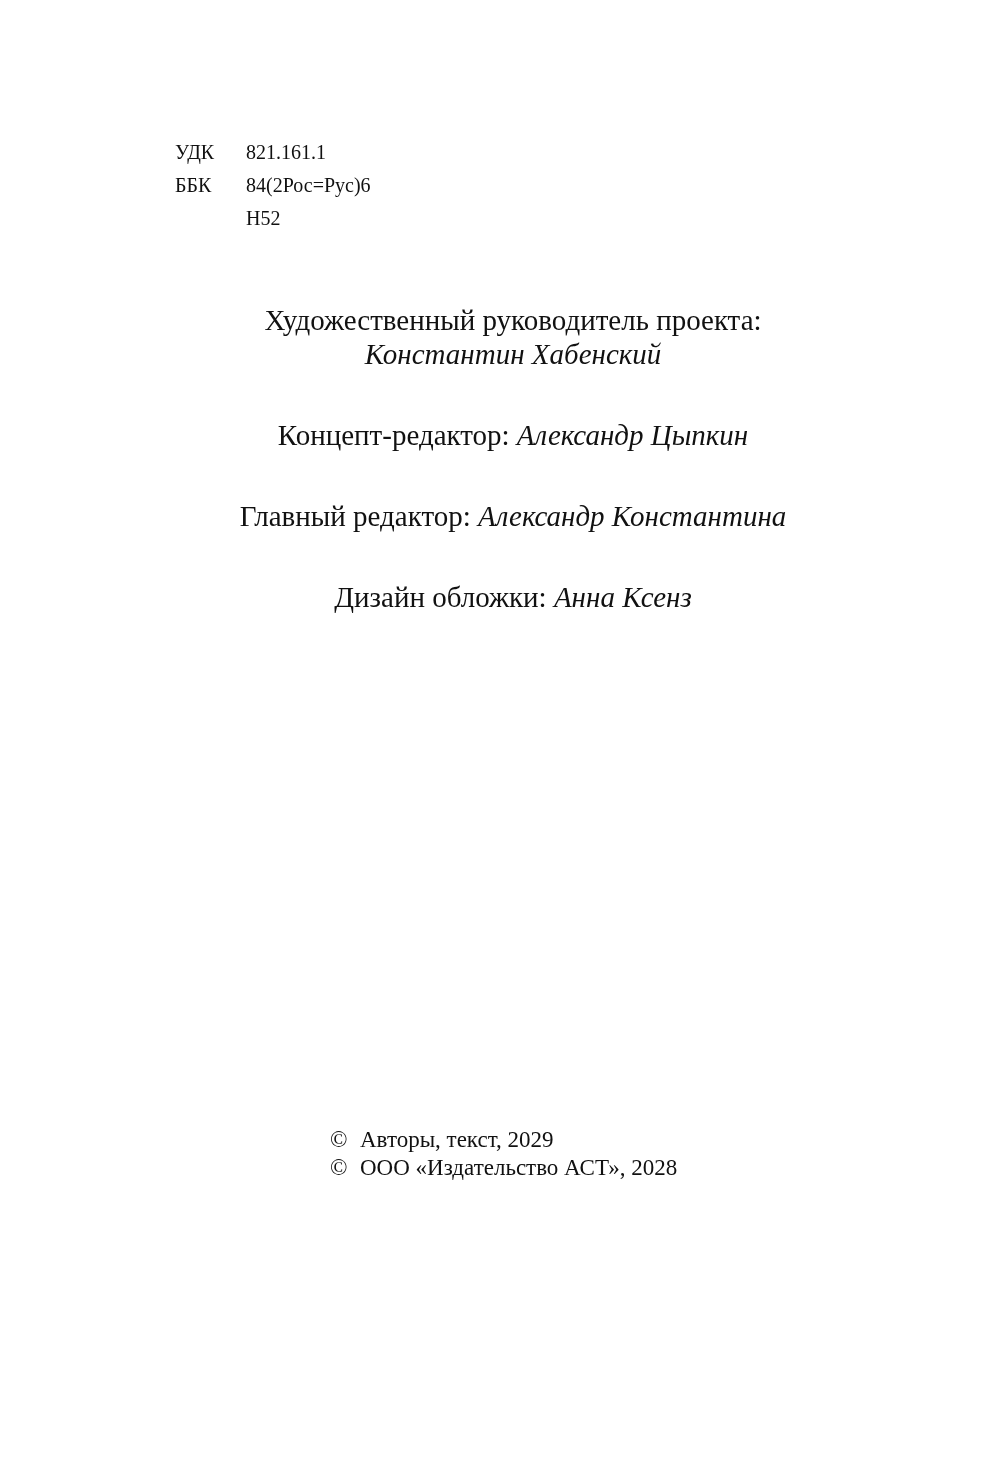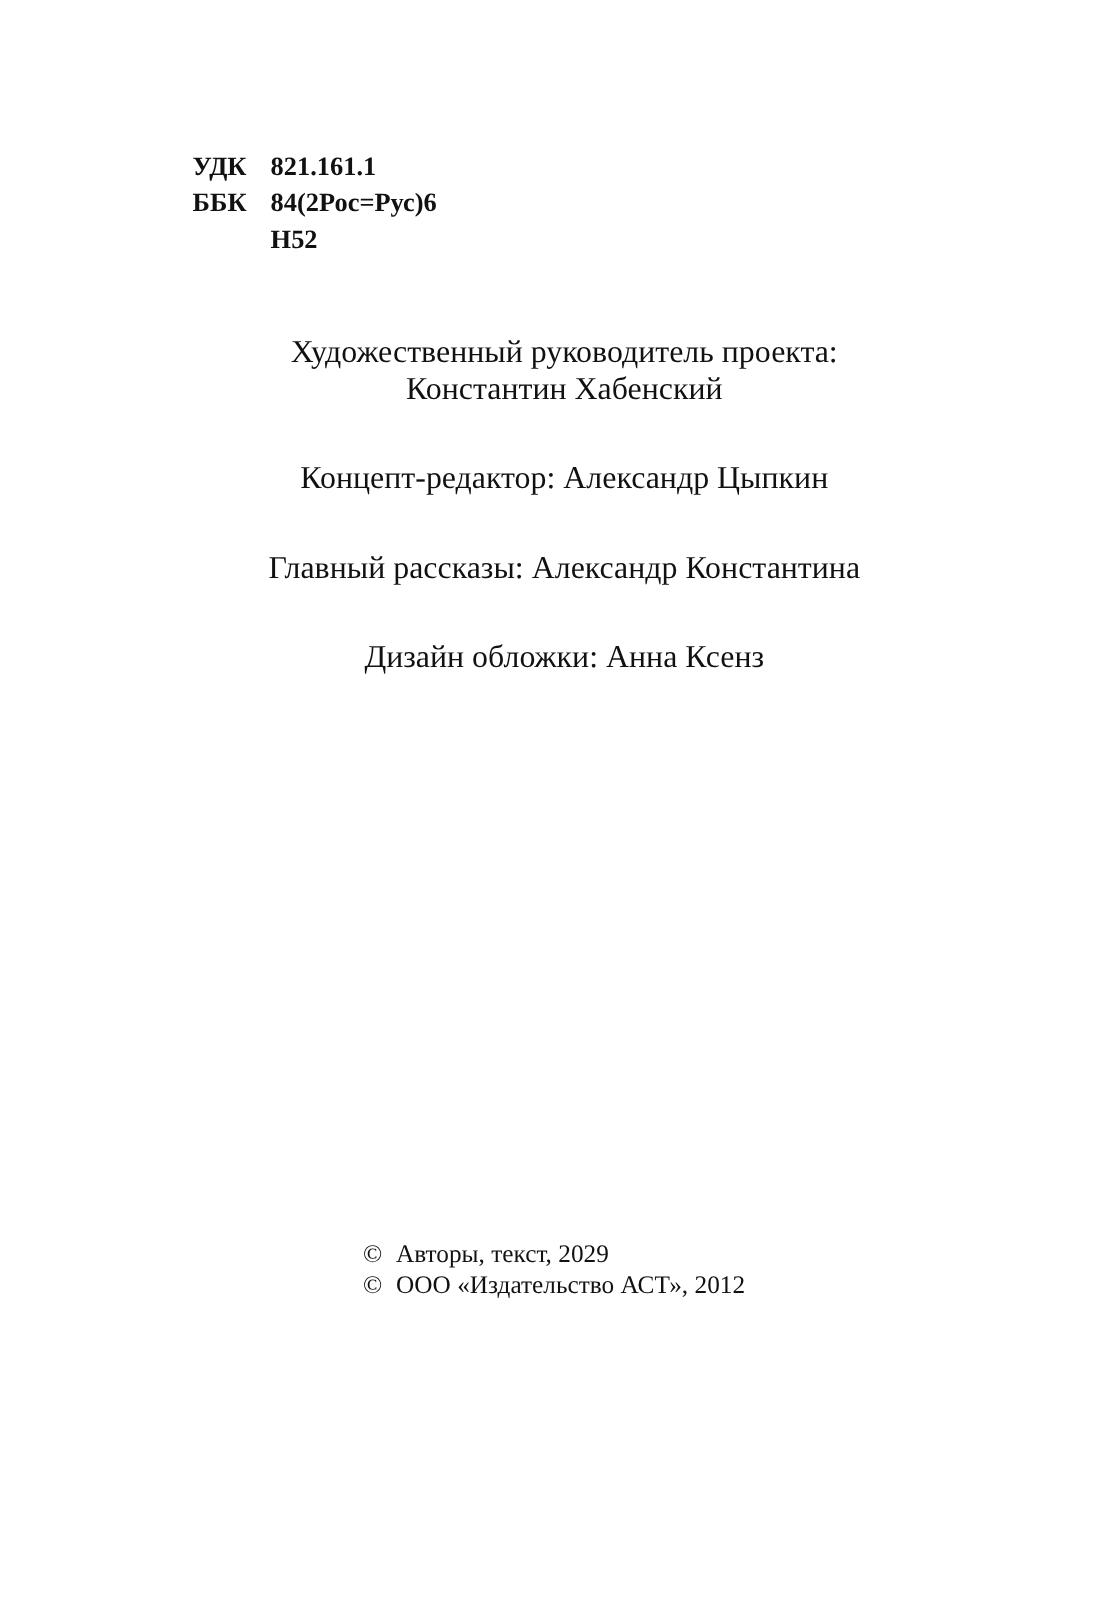--- a/index.html
+++ b/index.html
@@ -15,44 +15,43 @@
     color: #111111;
     font-family: "Liberation Serif", "DejaVu Serif", serif;
     overflow: hidden;
   }
 
   
   .biblio {
     position: absolute;
     top: 136px;
     left: 175px;
-    font-size: 24px;
+    font-size: 20px;
     line-height: 33px;
     white-space: nowrap;
-    font-weight: bold;
   }
   .biblio-row { display: flex; }
   .biblio-label {
     display: inline-block;
     width: 71px;
   }
   .biblio-value { display: inline-block; }
 
   
   .credits {
     position: absolute;
     top: 303px;
     left: 43px;
     width: 940px;
     text-align: center;
     font-size: 29px;
     line-height: 34px;
   }
   .credit { margin-bottom: 47px; }
-  .credit .name { }
+  .credit .name { font-style: italic; }
 
   
   .copyright {
     position: absolute;
     top: 1126px;
     left: 330px;
     font-size: 23px;
     line-height: 28px;
     white-space: nowrap;
   }
@@ -84,31 +83,31 @@
   <div class="credits">
     <div class="credit">
       <span class="role">Художественный руководитель проекта:</span><br>
       <span class="name">Константин Хабенский</span>
     </div>
     <div class="credit">
       <span class="role">Концепт-редактор:</span>
       <span class="name">Александр Цыпкин</span>
     </div>
     <div class="credit">
-      <span class="role">Главный рассказы:</span>
+      <span class="role">Главный редактор:</span>
       <span class="name">Александр Константина</span>
     </div>
     <div class="credit">
       <span class="role">Дизайн обложки:</span>
       <span class="name">Анна Ксенз</span>
     </div>
   </div>
 
   <div class="copyright">
     <div class="cline">
       <span class="sym">©</span><span class="txt">Авторы, текст, 2029</span>
     </div>
     <div class="cline">
-      <span class="sym">©</span><span class="txt">ООО «Издательство АСТ», 2012</span>
+      <span class="sym">©</span><span class="txt">ООО «Издательство АСТ», 2028</span>
     </div>
   </div>
 
 </div>
 
 </body></html>

